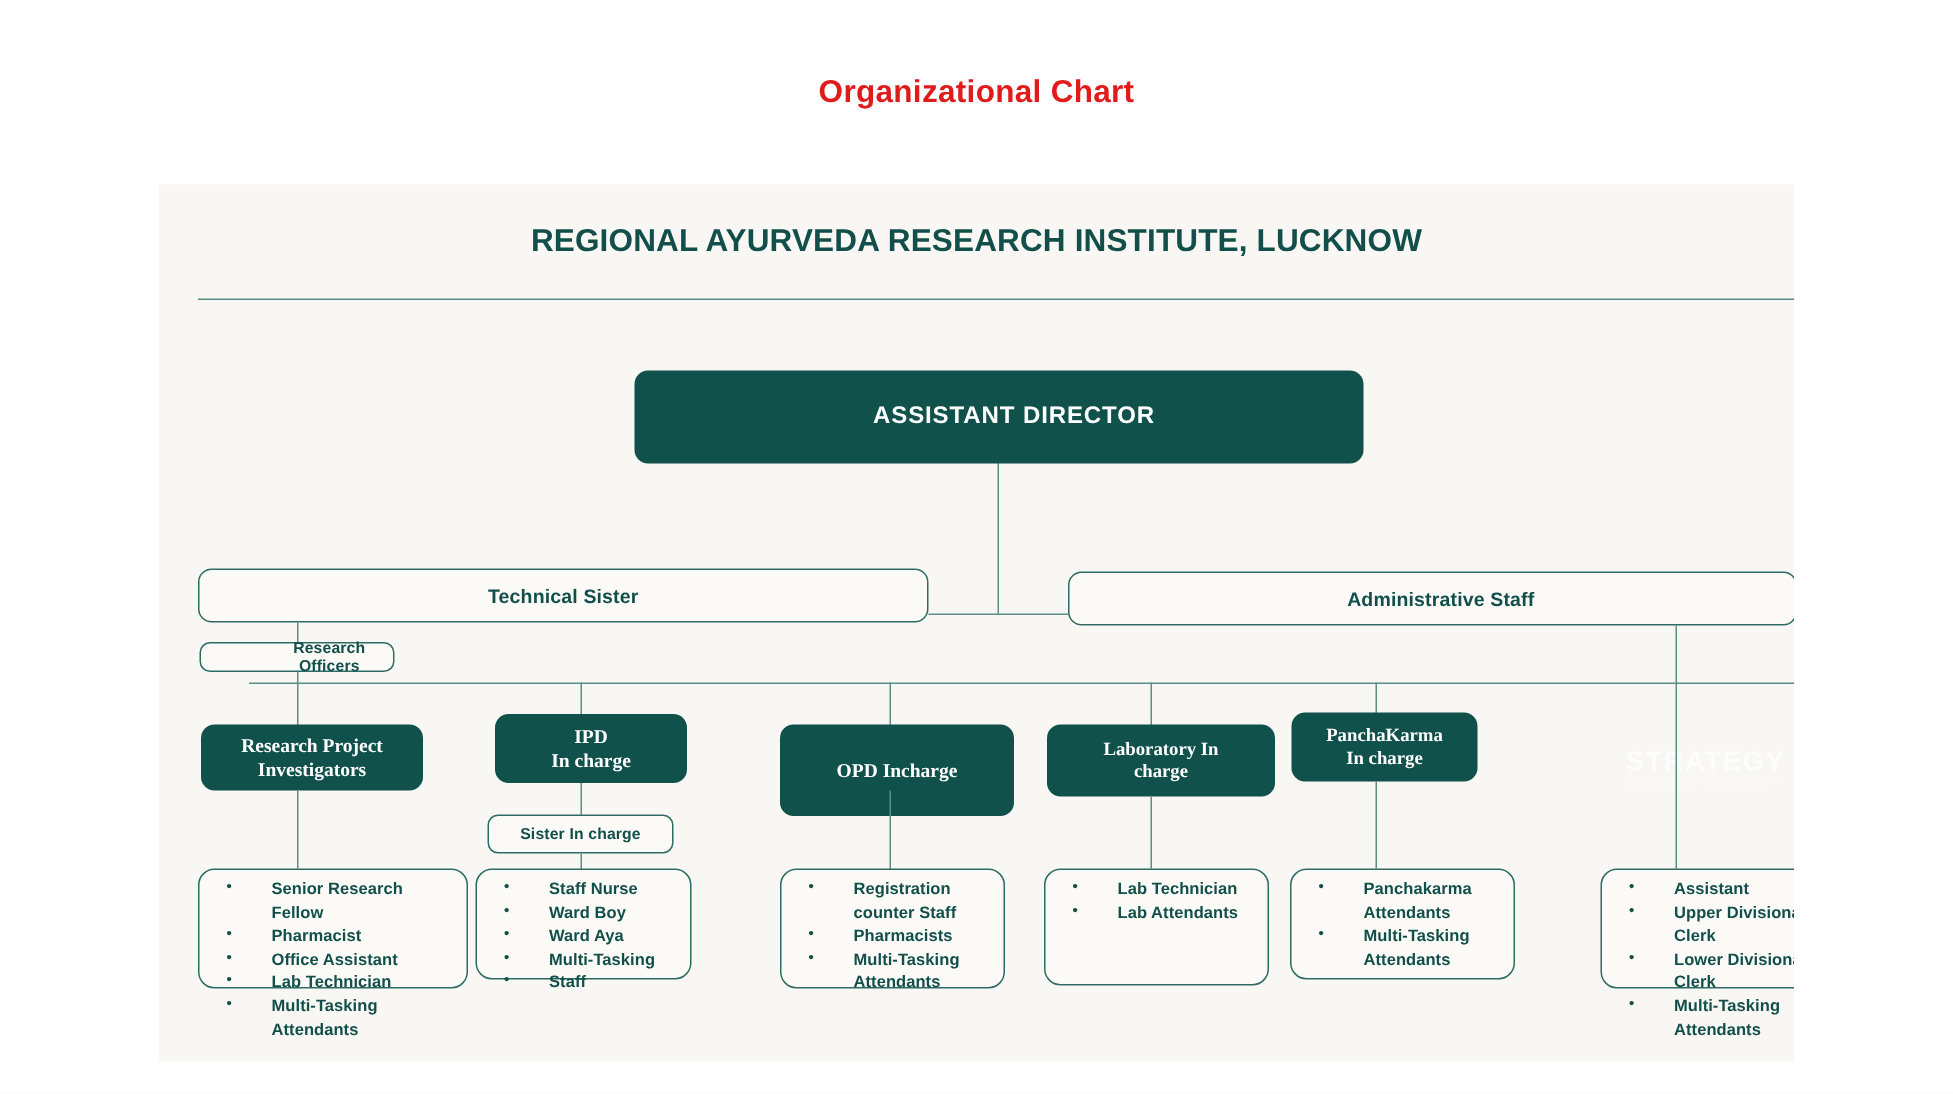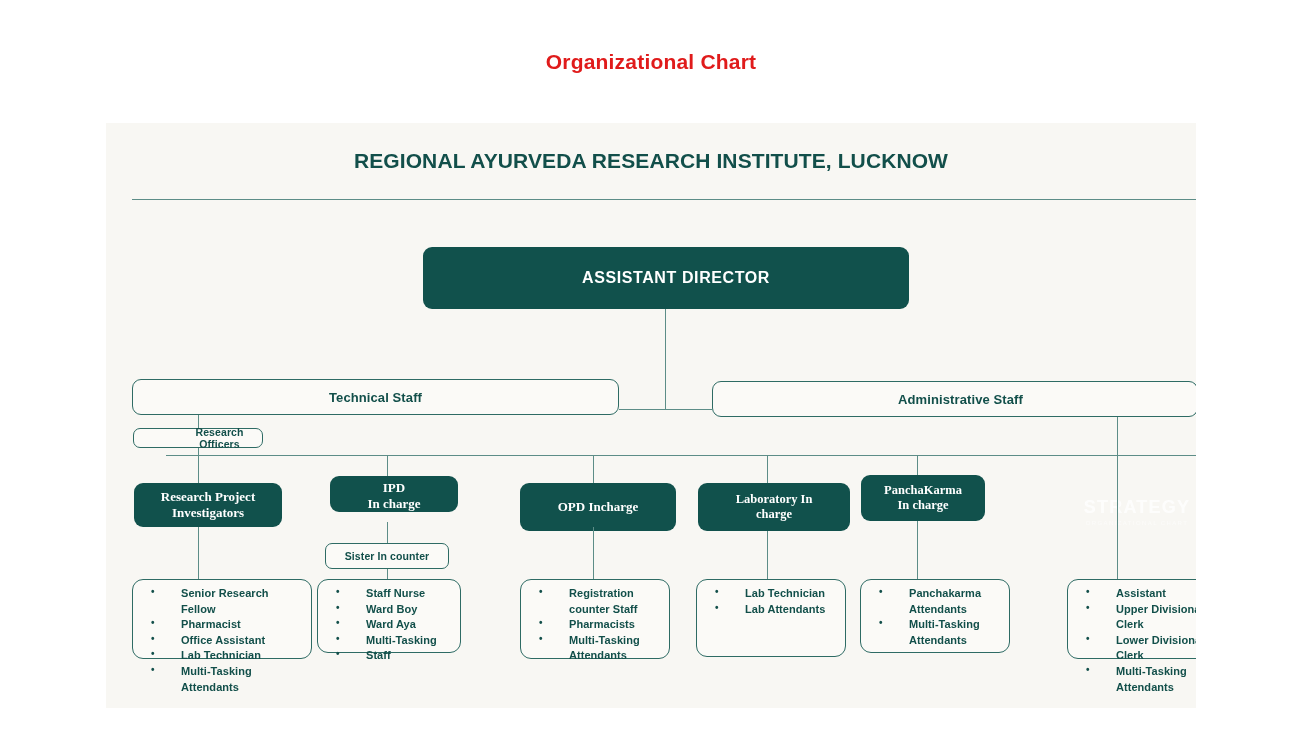--- a/index.html
+++ b/index.html
@@ -106,21 +106,21 @@
 
   <div class="ln lnv" style="left:559px;top:164px;height:123px;"></div>
 
   <div class="ln lnh" style="left:513px;top:286px;width:93px;"></div>
 
   <div class="box box-filled" style="left:317px;top:124px;width:486px;height:62px;padding-left:20px;">
     <span class="t-head">ASSISTANT DIRECTOR</span>
   </div>
 
   <div class="box box-outline" style="left:26px;top:256px;width:487px;height:36px;">
-    <span class="t-staff">Technical Staff</span>
+    <span class="t-staff">Technical Sister</span>
   </div>
 
   <div class="box box-outline" style="left:606px;top:258px;width:486px;height:36px;padding-left:11px;">
     <span class="t-staff">Administrative Staff</span>
   </div>
 
   <div class="ln lnv" style="left:92px;top:292px;height:16px;"></div>
 
   <div class="box box-outline" style="left:27px;top:305px;width:130px;height:20px;border-radius:7px;padding-left:43px;">
     <span class="t-mini">Research Officers</span>
@@ -135,45 +135,45 @@
   <div class="ln lnv" style="left:811px;top:332px;height:40px;"></div>
 
   <div class="ln lnv" style="left:1011px;top:294px;height:162px;"></div>
 
   <div class="box box-filled" style="left:28px;top:360px;width:148px;height:44px;">
     <span class="t-role">
       <span>Research Project</span><br><span>Investigators</span>
     </span>
   </div>
 
-  <div class="box box-filled" style="left:224px;top:353px;width:128px;height:36px;align-items:flex-end;">
+  <div class="box box-filled" style="left:224px;top:353px;width:128px;height:46px;">
     <span class="t-role">
       <span>IPD</span><br><span>In charge</span>
     </span>
   </div>
 
-  <div class="box box-filled" style="left:414px;top:360px;width:156px;height:48px;">
+  <div class="box box-filled" style="left:414px;top:360px;width:156px;height:61px;">
     <span class="t-role">OPD Incharge</span>
   </div>
 
   <div class="box box-filled" style="left:592px;top:360px;width:152px;height:48px;">
     <span class="t-role2">
       <span>Laboratory In</span><br><span>charge</span>
     </span>
   </div>
 
   <div class="box box-filled" style="left:755px;top:352px;width:124px;height:46px;">
     <span class="t-role2">
       <span>PanchaKarma</span><br><span>In charge</span>
     </span>
   </div>
 
   <div class="ln lnv" style="left:281px;top:399px;height:22px;"></div>
   <div class="box box-outline" style="left:219px;top:420px;width:124px;height:26px;border-radius:7px;">
-    <span class="t-mini">Sister In counter</span>
+    <span class="t-mini">Sister In charge</span>
   </div>
 
   <div class="ln lnv" style="left:92px;top:404px;height:52px;"></div>
   <div class="ln lnv" style="left:281px;top:446px;height:12px;"></div>
   <div class="ln lnv" style="left:487px;top:404px;height:54px;"></div>
   <div class="ln lnv" style="left:661px;top:408px;height:48px;"></div>
   <div class="ln lnv" style="left:811px;top:398px;height:58px;"></div>
 
   <div class="box-list" style="position:absolute;left:26px;top:456px;width:178px;height:78px;">
     <ul class="items">

